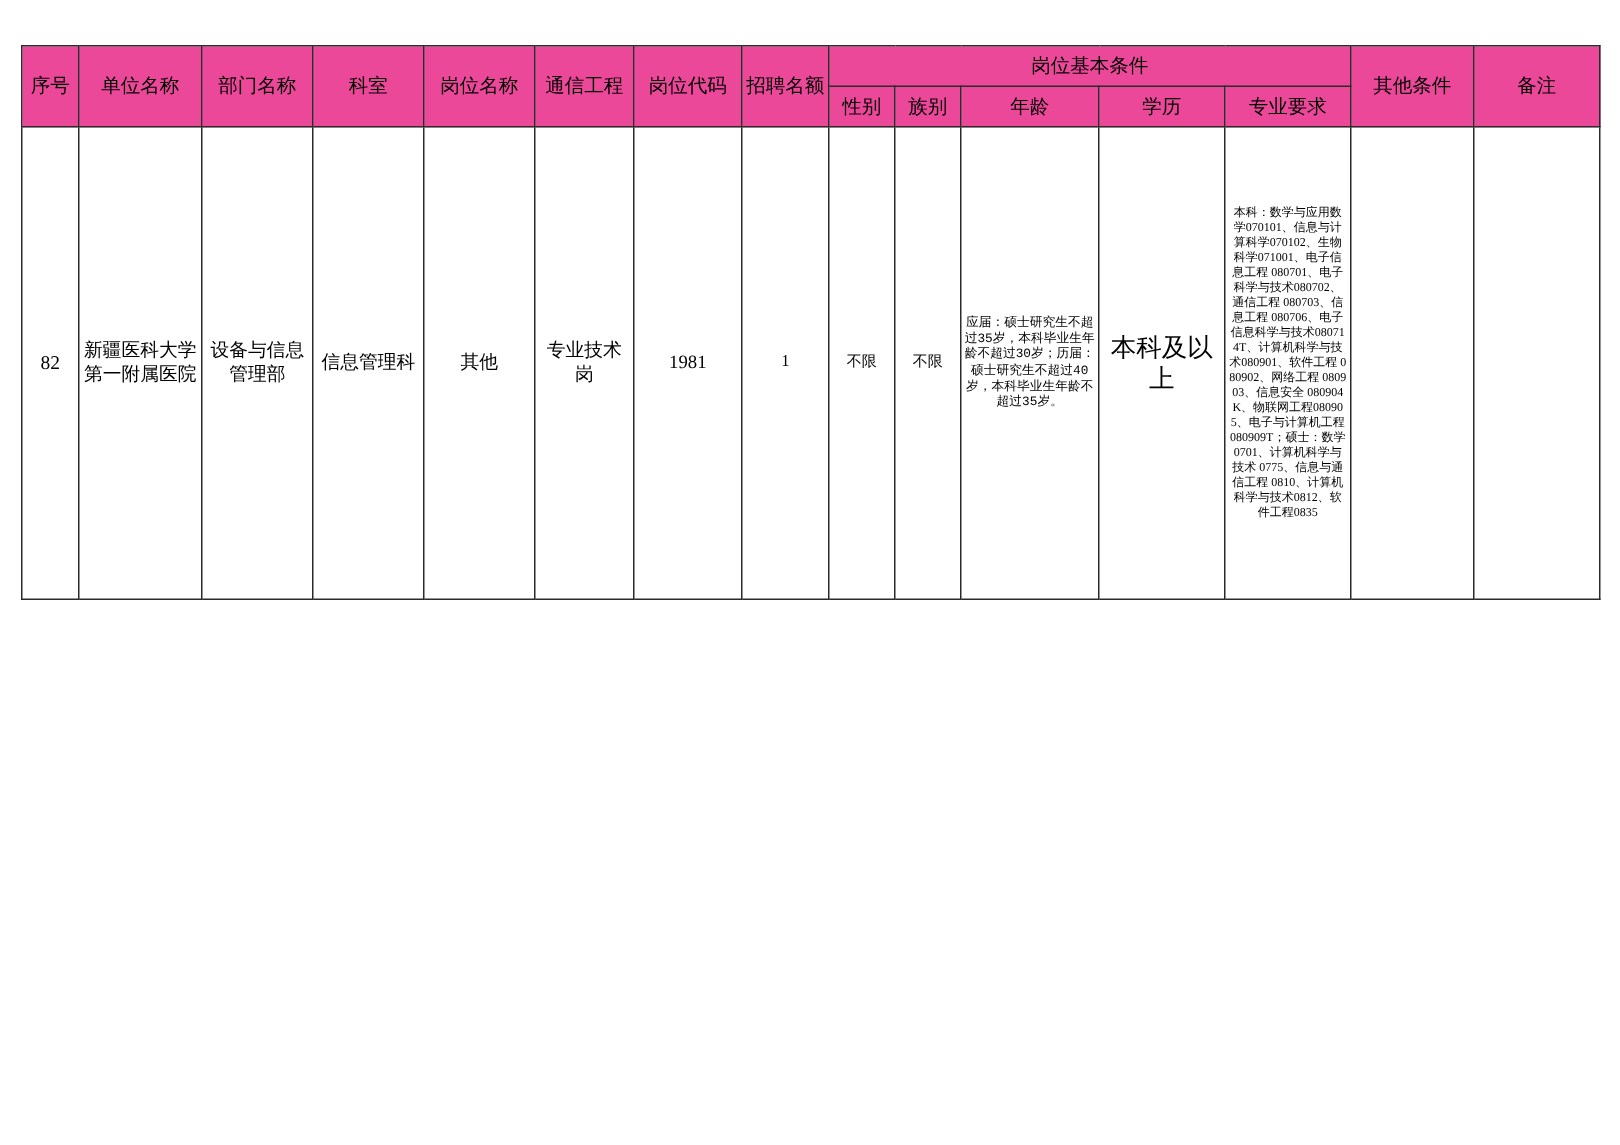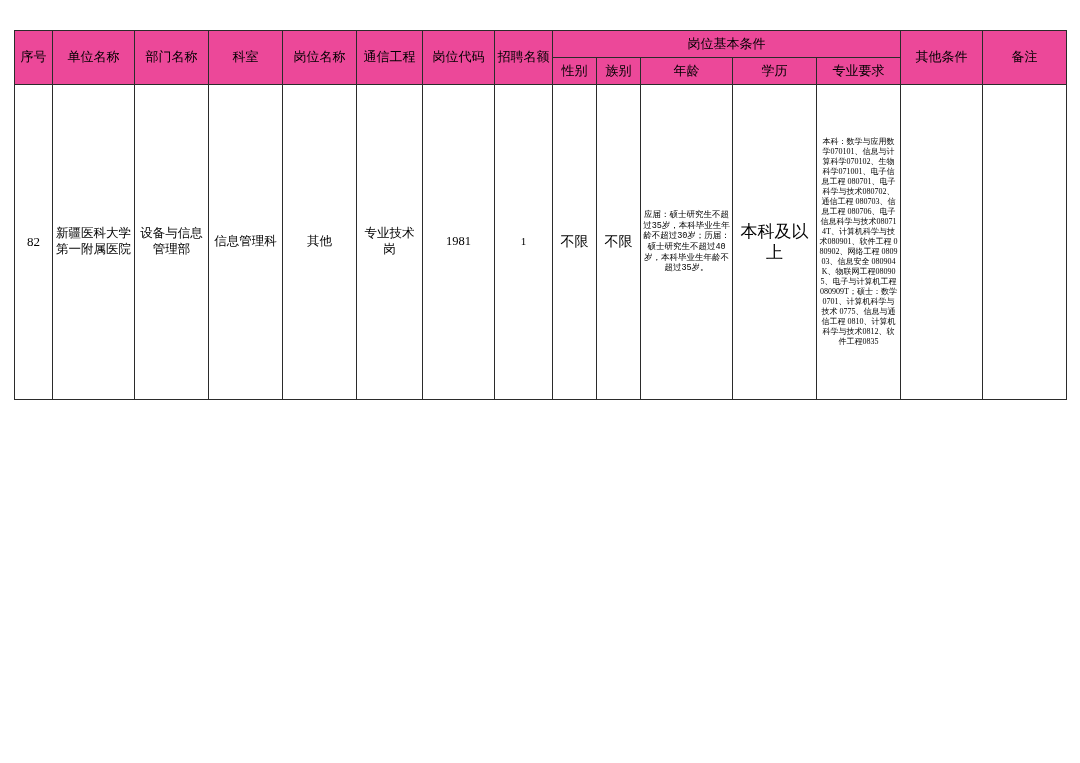--- a/index.html
+++ b/index.html
@@ -53,21 +53,21 @@
     height: 310px;
   }
   td.seq { font-size: 13px; }
   td.unit { font-size: 12.5px; }
   td.dept { font-size: 12.5px; }
   td.office { font-size: 12.5px; margin-left: 30px; }
   td.jobname { font-size: 12.5px; margin-left: 28px; }
   td.jobtype { font-size: 12.5px; }
   td.jobcode { font-size: 12.5px; }
   td.count { font-size: 11px; }
-  td.gender, td.ethnic { font-size: 14px; }
+  td.gender, td.ethnic { font-size: 10px; }
   td.age {
     font-size: 8.5px;
     line-height: 1.45;
     text-align: left;
     padding: 2px 4px;
     vertical-align: middle;
     font-family: Liberation Mono, monospace;
   }
   td.edu { font-size: 17px; }
   td.major {

